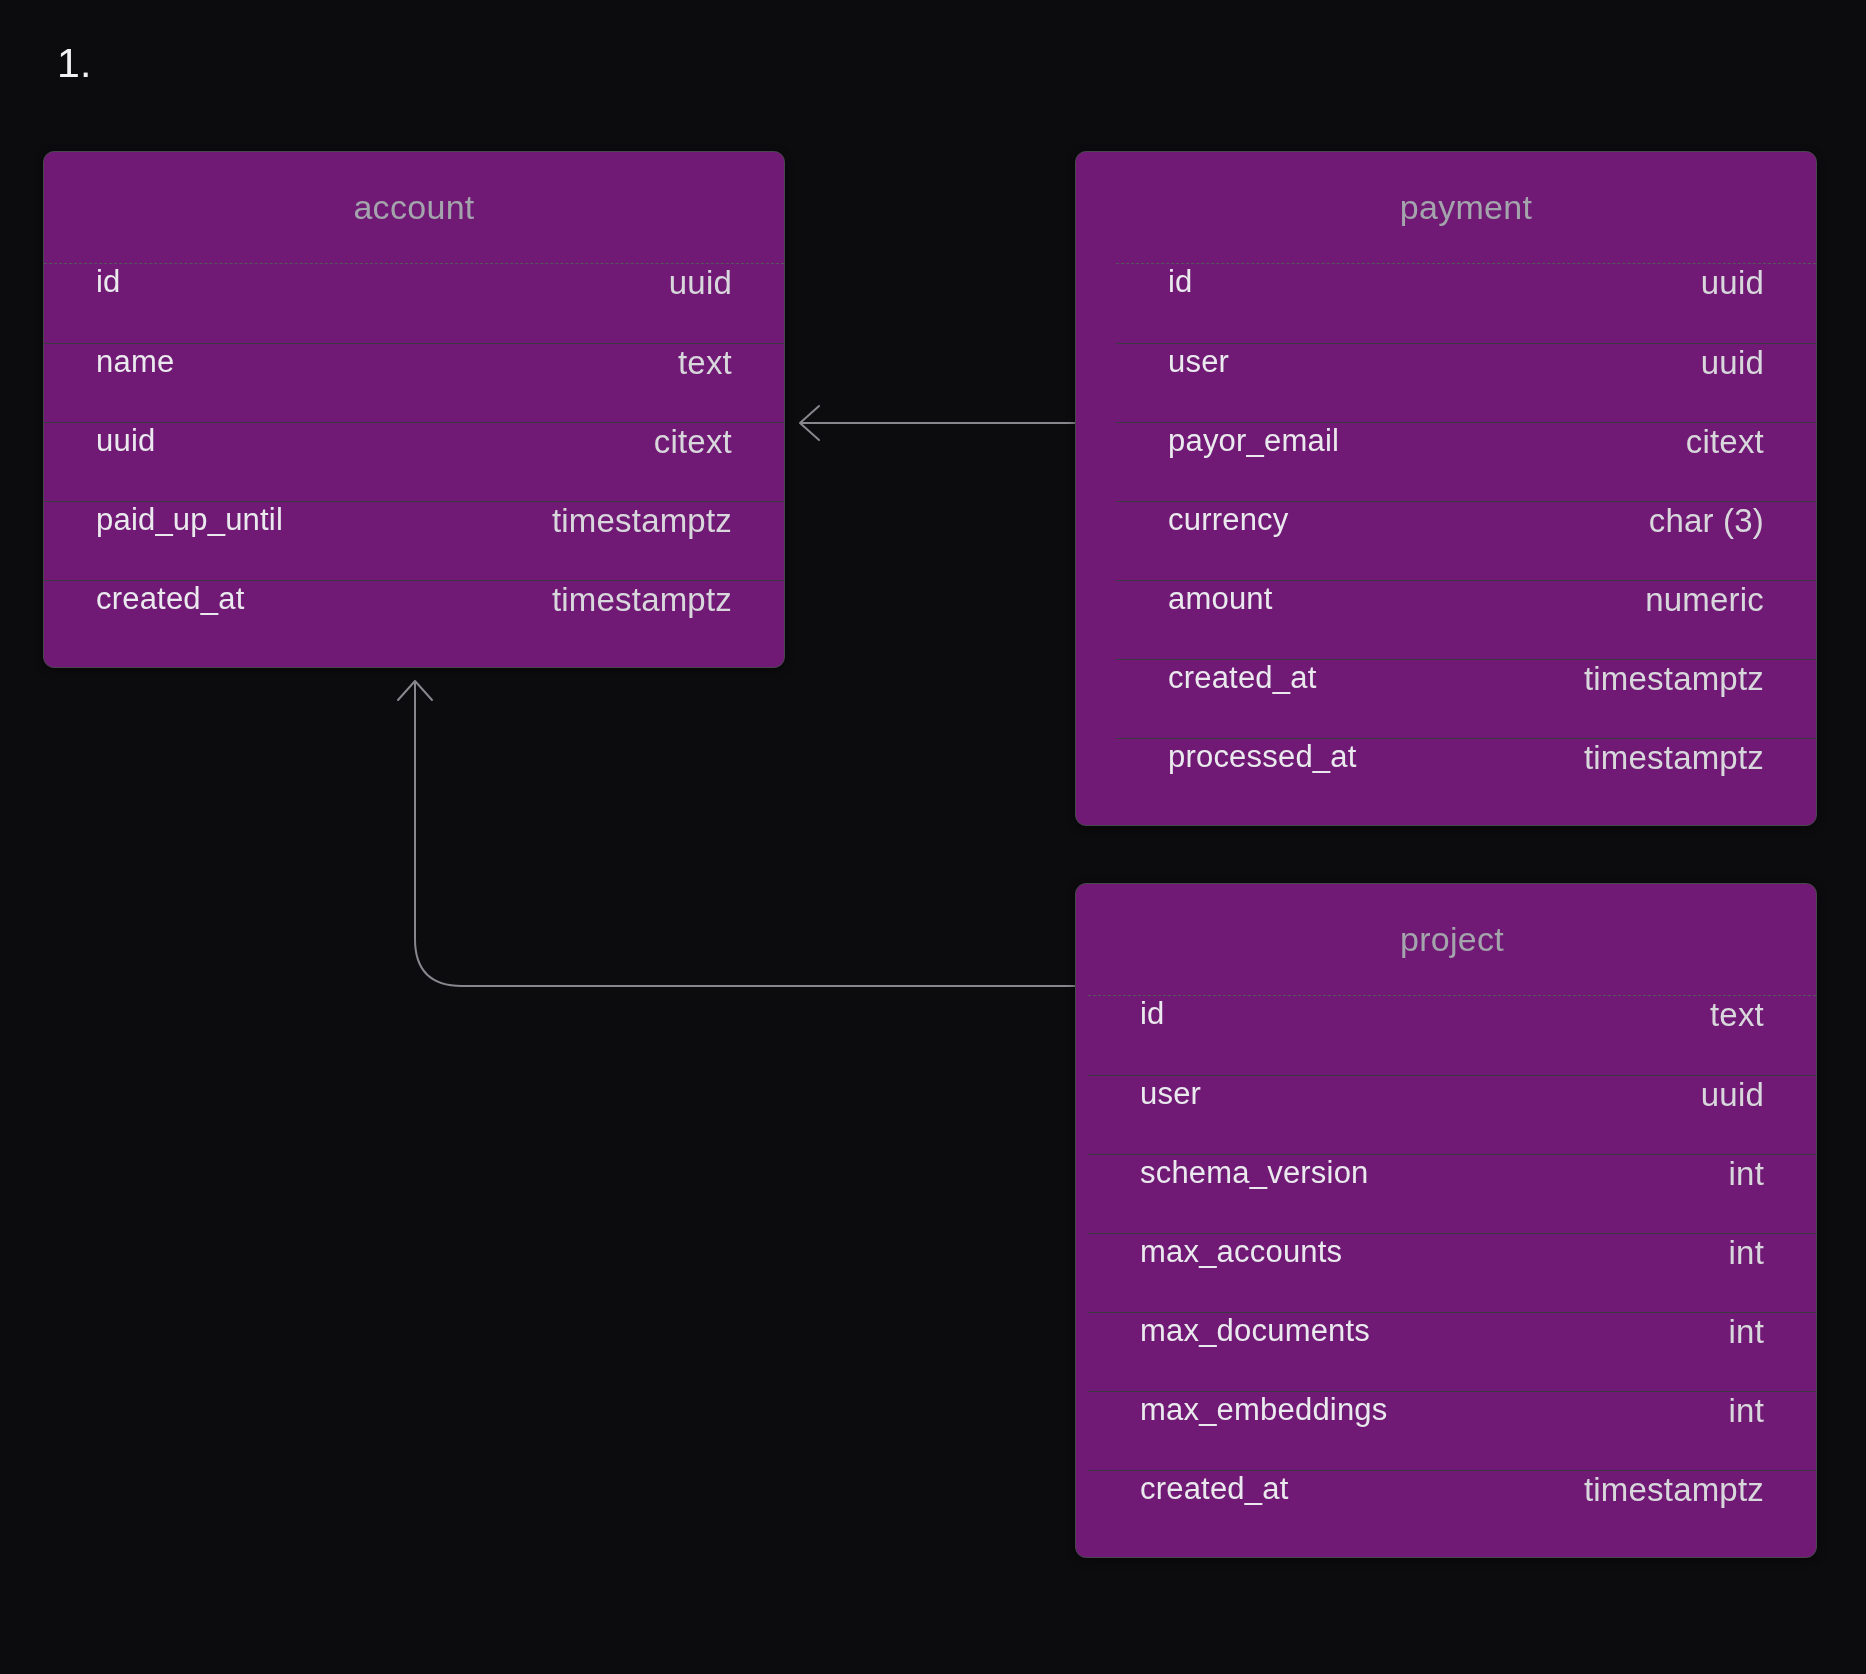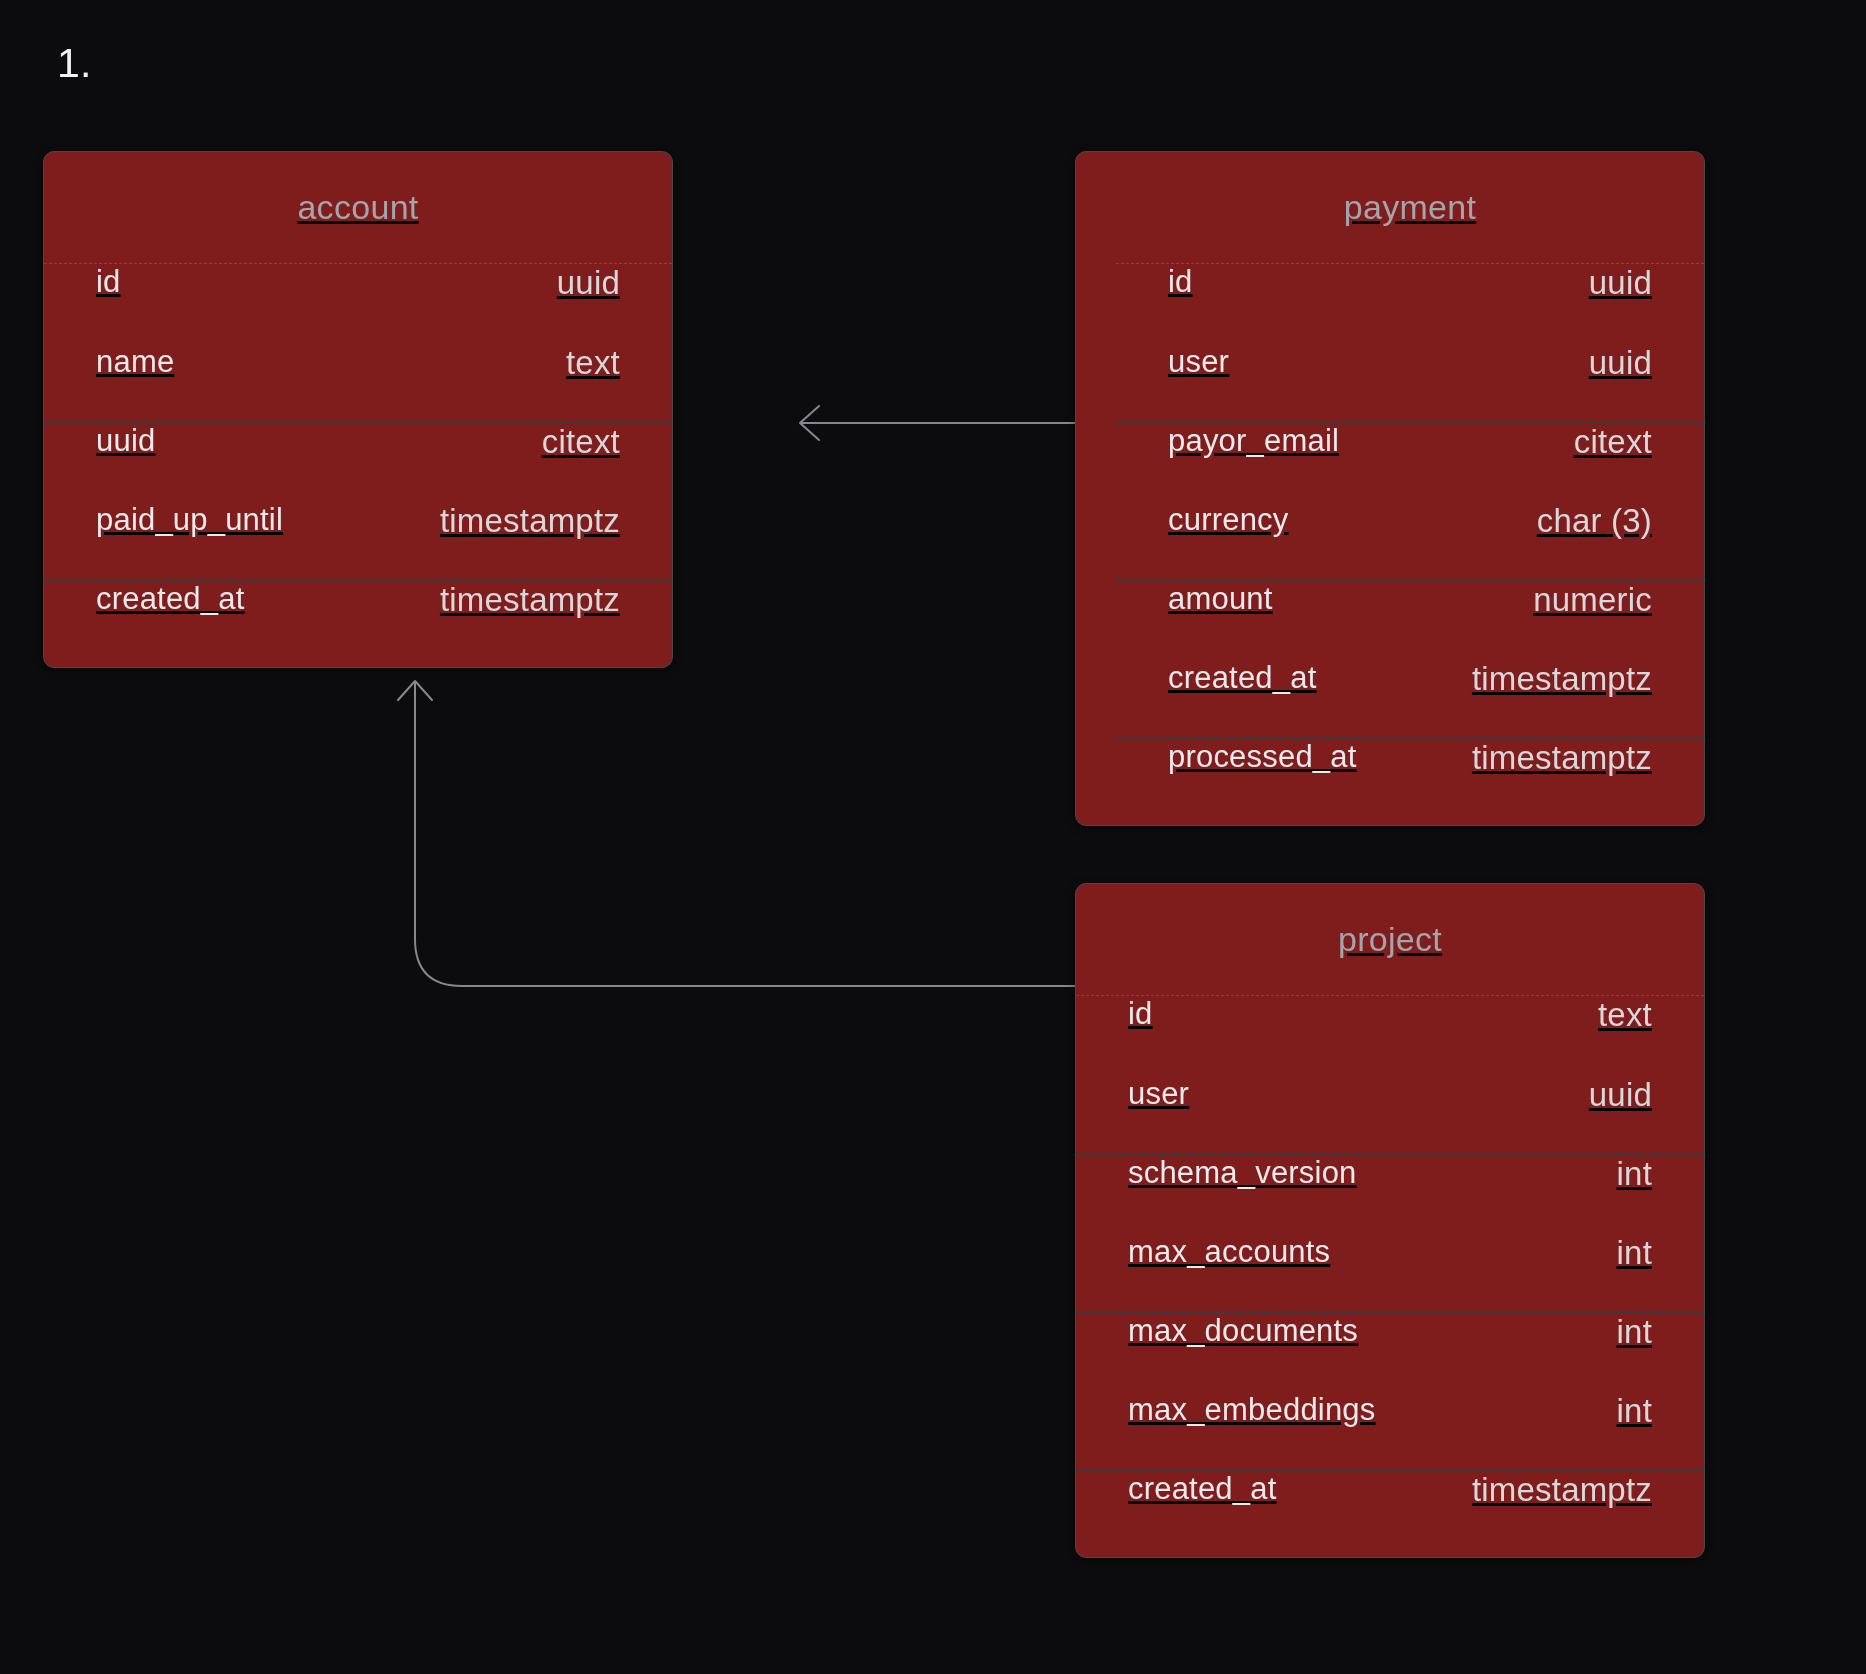--- a/index.html
+++ b/index.html
@@ -23,27 +23,26 @@
     top: 40px;
     font-size: 41px;
     font-weight: 500;
     color: #f2f2f4;
     letter-spacing: 0.2px;
     display: flex;
     gap: 18px;
   }
   .table-card {
     position: absolute;
-    width: 630px;
-    background: #7f1d1d;
+    width: 742px;
+    background: #701a75;
     border: 1.5px solid #47474e;
     border-radius: 11px;
     box-sizing: border-box;
     box-shadow: 0 2px 10px rgba(0,0,0,0.45);
-    text-decoration: underline;
   }
   .table-header {
     height: 112px;
     display: flex;
     align-items: center;
     justify-content: center;
     font-size: 34px;
     color: #a4a4ac;
     border-bottom: 1px dashed #55555c;
     box-sizing: border-box;
@@ -68,21 +67,21 @@
     color: #eaeaee;
     letter-spacing: 0.2px;
   }
   .col-type {
     font-size: 33px;
     color: #d8d8dc;
     letter-spacing: 0.2px;
   }
   #account-card { left: 43px;  top: 151px; }
   #payment-card { left: 1075px; top: 151px; padding-left: 40px; }
-  #project-card { left: 1075px; top: 883px; }
+  #project-card { left: 1075px; top: 883px; padding-left: 12px; }
   .edges {
     position: absolute;
     left: 0; top: 0;
     width: 1866px;
     height: 1674px;
     pointer-events: none;
   }
 </style>
 </head>
 <body>

